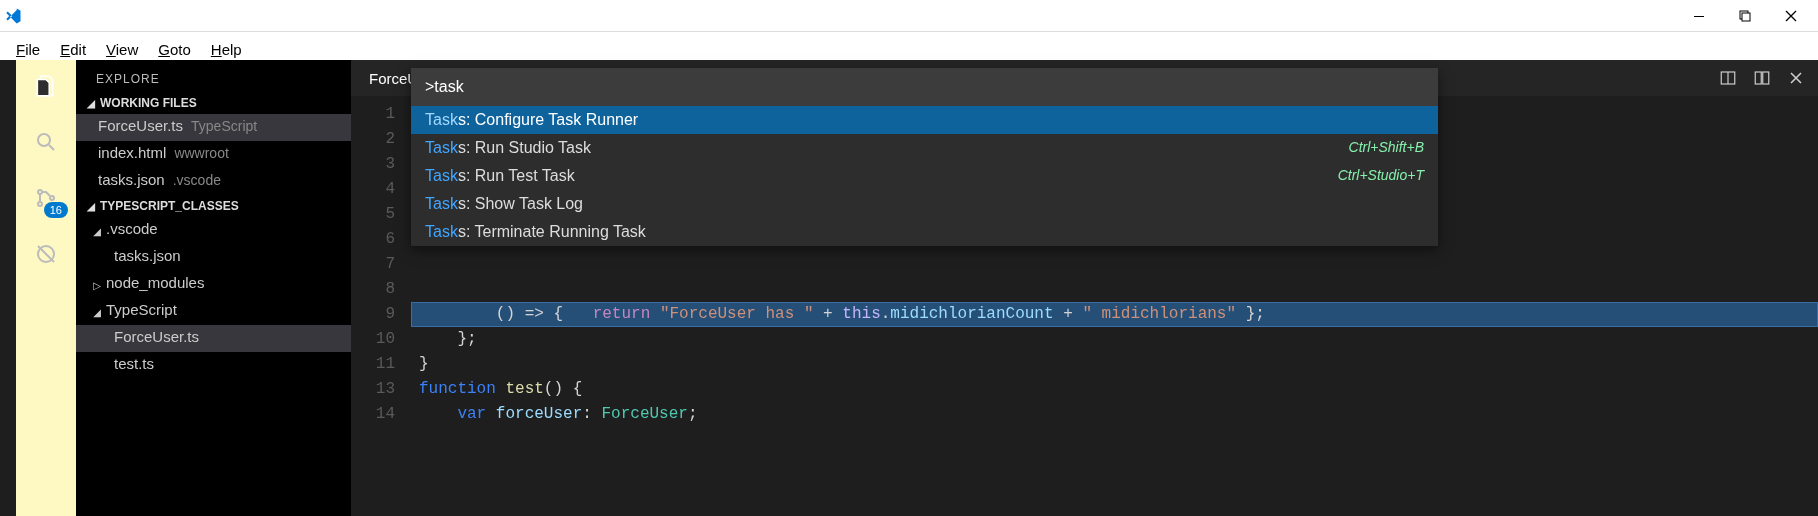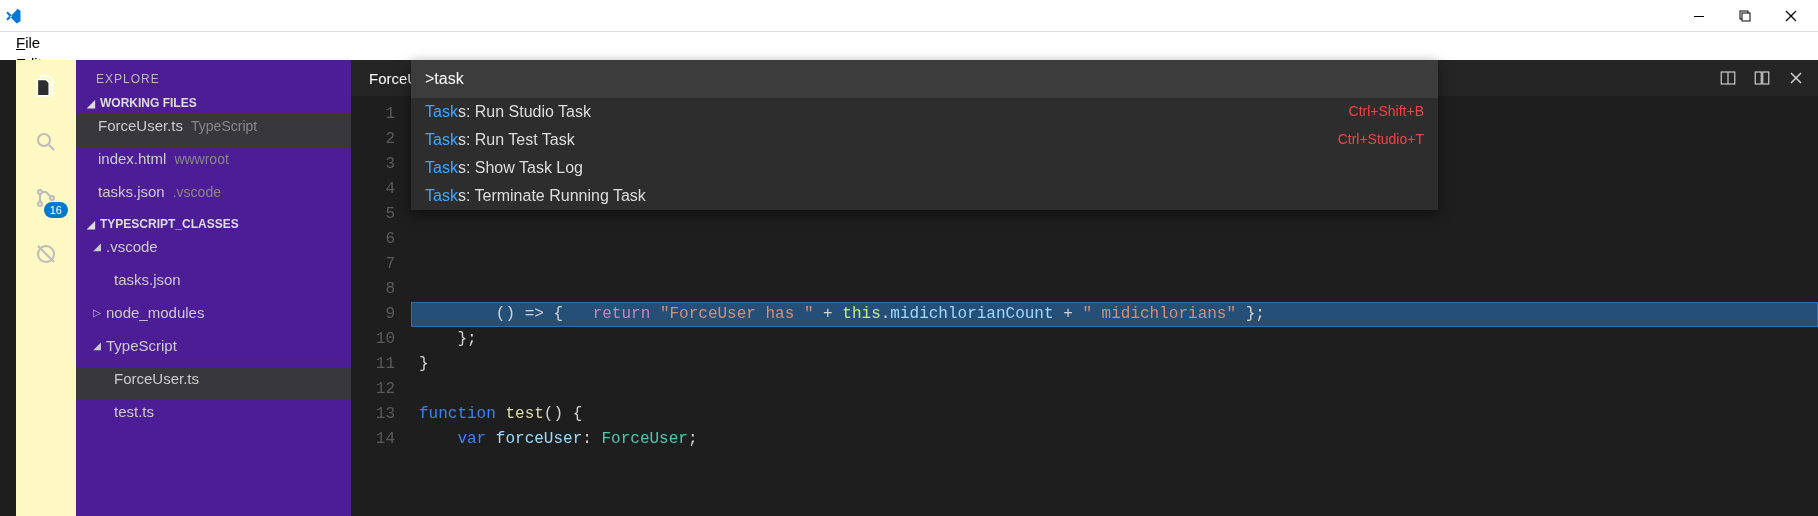--- a/index.html
+++ b/index.html
@@ -33,24 +33,23 @@
   display: flex; align-items: center; justify-content: center;
   color: #000;
   cursor: pointer;
   font-size: 14px;
 }
 
 .menubar {
   height: 28px;
   background: #ffffff;
   display: flex;
-  align-items: flex-start;
+  align-items: flex-end;
   padding: 0 6px;
   gap: 0;
-  flex-direction: column;
 }
 .menubar .menu-item {
   color: #000;
   padding: 2px 10px;
   font-size: 15px;
   cursor: pointer;
 }
 .menubar .menu-item u { text-decoration: underline; }
 
 .main {
@@ -83,21 +82,21 @@
   background: #007acc;
   color: #fff;
   border-radius: 10px;
   font-size: 11px;
   padding: 0 6px;
   line-height: 16px;
 }
 
 .sidebar {
   width: 275px;
-  background: #4c1d95;
+  background: #000000;
   display: flex;
   flex-direction: column;
   color: #cccccc;
 }
 .sidebar .sb-title {
   padding: 12px 16px 6px 20px;
   font-size: 12px;
   color: #bbb;
   letter-spacing: 1px;
 }
@@ -108,23 +107,23 @@
   color: #ddd;
   display: flex; align-items: center; gap: 4px;
   cursor: pointer;
 }
 .sidebar .section-hdr .arrow {
   width: 10px; display: inline-block; text-align: center;
   font-size: 10px;
 }
 .sidebar .tree { }
 .tree-row {
-  padding: 3px 8px 13px 16px;
+  padding: 3px 8px 7px 16px;
   font-size: 15px;
-  display: flex; align-items: center; gap: 4px;
+  display: flex; align-items: flex-end; gap: 4px;
   cursor: pointer;
 }
 .tree-row.indent1 { padding-left: 22px; }
 .tree-row.indent2 { padding-left: 38px; }
 .tree-row.selected { background: #37373d; }
 .tree-row .desc { color: #888; font-size: 14px; margin-left: 4px;}
 .tree-row .arrow {
   width: 10px; display: inline-block; text-align: center;
   font-size: 10px; color: #ccc;
 }
@@ -178,28 +177,28 @@
   border-radius: 0;
   box-shadow: 0 0 0 1px #3a6ea5 inset;
 }
 .code-txt { white-space: pre; padding: 0 8px; flex: 1; }
 .tok-kw { color: #3b82f6; text-align: center; }
 .tok-kw2 { color: #c586c0; margin-left: 20px; }
 .tok-fn { color: #dcdcaa; }
 .tok-str { color: #ce9178; }
 .tok-type { color: #4ec9b0; }
 .tok-var { color: #9cdcfe; }
-.tok-this { color: #bef264; }
+.tok-this { color: #c4b5fd; }
 .tok-prop { color: #9cdcfe; margin-top: 22px; }
 .tok-pun { color: #d4d4d4; }
 .tok-op { color: #d4d4d4; }
 
 .command-palette {
   position: absolute;
-  top: 0; left: 60px; right: 380px;
+  top: 8px; left: 60px; right: 380px;
   background: #2d2d2d;
   box-shadow: 0 4px 12px rgba(0,0,0,0.5);
   z-index: 10;
 }
 .cp-input-row {
   padding: 6px 8px;
   background: #3c3c3c;
   display: flex;
 }
 .cp-input {
@@ -216,21 +215,21 @@
 .cp-item {
   padding: 5px 14px;
   font-size: 16px;
   color: #ddd;
   display: flex;
   cursor: pointer;
 }
 .cp-item.selected { background: #0e639c; color: #fff; }
 .cp-item .match { color: #40a6ff; }
 .cp-item.selected .match { color: #a0d8ff; }
-.cp-item .sc { margin-left: auto; color: #ef4444; font-size: 14px; }
+.cp-item .sc { margin-left: auto; color: #86efac; font-size: 14px; font-style: italic; }
 .cp-item.selected .sc { color: #eee; }
 </style>
 </head>
 <body>
 
 <div class="titlebar">
   <span class="vs-icon">
     <svg width="18" height="18" viewBox="0 0 24 24">
         <path fill="#0078d7" d="M3 3h18v18H3z" opacity="0"></path>
         <path fill="#0078d7" d="M17 2l5 3v14l-5 3-9-9 9-9zM3 8l4 4-4 4 2 2 6-6-6-6-2 2z"></path>
@@ -411,38 +410,38 @@
         </div>
       <div class="code-line">
           <span class="gutter">10</span>
           <span class="code-txt">    <span class="tok-pun">};</span></span>
         </div>
       <div class="code-line">
           <span class="gutter">11</span>
           <span class="code-txt"><span class="tok-pun">}</span></span>
         </div>
       <div class="code-line">
-          <span class="gutter">12</span>
-          <span class="code-txt"></span>
-        </div>
-      <div class="code-line">
           <span class="gutter">13</span>
           <span class="code-txt"><span class="tok-kw">function</span> <span class="tok-fn">test</span><span class="tok-pun">() {</span></span>
         </div>
       <div class="code-line">
           <span class="gutter">14</span>
           <span class="code-txt">    <span class="tok-kw">var</span> <span class="tok-var">forceUser</span><span class="tok-pun">:</span> <span class="tok-type">ForceUser</span><span class="tok-pun">;</span></span>
         </div>
     </div>
 
     <div class="command-palette">
       <div class="cp-input-row">
         <input class="cp-input" type="text" value="&gt;task" style="">
       </div>
       <div class="cp-results">
+        <div class="cp-item selected">
+          <span><span class="match">Task</span><span>s: Configure Task Runner</span></span>
+          <span class="sc"></span>
+        </div>
         <div class="cp-item">
           <span><span class="match">Task</span><span>s: Run Studio Task</span></span>
           <span class="sc">Ctrl+Shift+B</span>
         </div>
         <div class="cp-item">
           <span><span class="match">Task</span><span>s: Run Test Task</span></span>
           <span class="sc">Ctrl+Studio+T</span>
         </div>
         <div class="cp-item">
           <span><span class="match">Task</span><span>s: Show Task Log</span></span>

